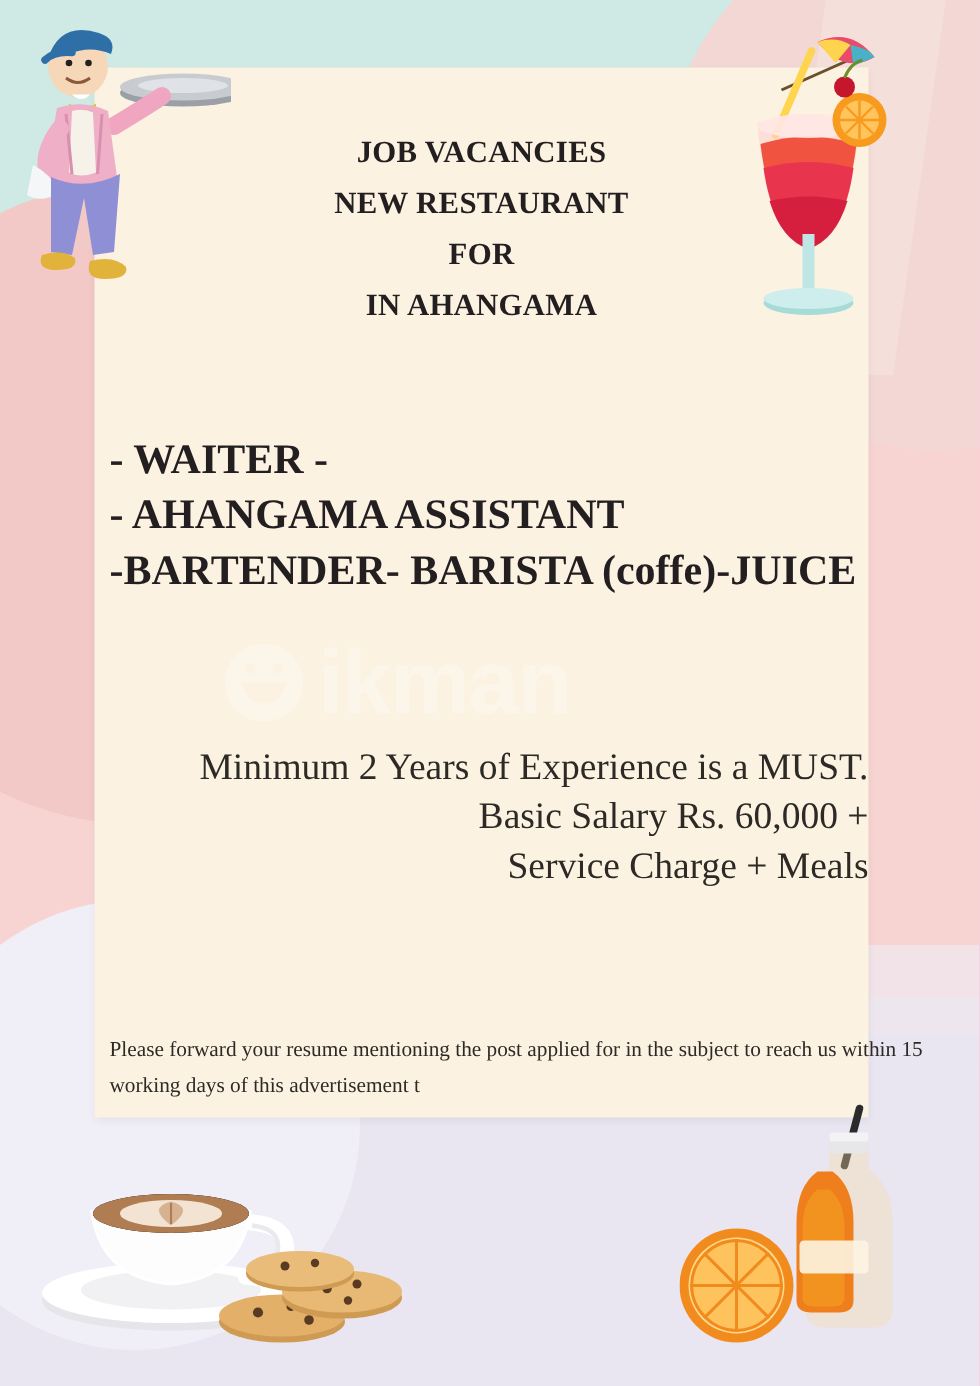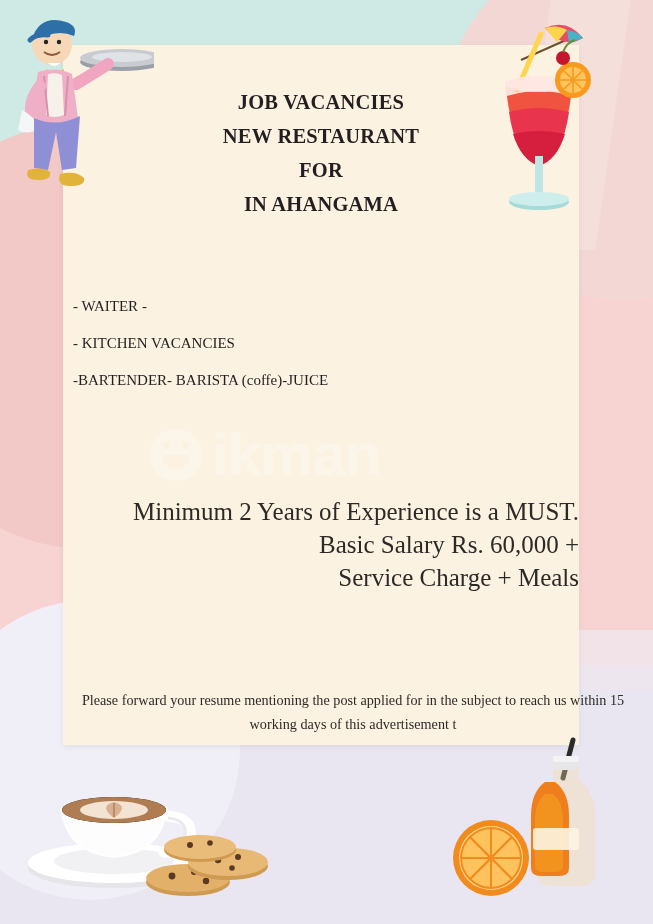--- a/index.html
+++ b/index.html
@@ -102,22 +102,22 @@
     color: #231f20;
     line-height: 34px;
     letter-spacing: .2px;
   }
   .positions {
     position: absolute;
     left: 63px;
     top: 288px;
     width: 516px;
     padding: 0 0 0 5px;
-    font-weight: normal;
-    font-size: 15px;
+    font-weight: bold;
+    font-size: 28px;
     color: #231f20;
     line-height: 37px;
   }
   .positions div { white-space: pre-wrap; }
   .pos-line-1 { padding-left: 5px; }
   .pos-line-2 { padding-left: 5px; }
   .pos-line-3 { padding-left: 5px; }
   .pos-line-4 { padding-left: 0px; }
 
   .details {
@@ -131,21 +131,21 @@
     line-height: 33px;
   }
   .footer-note {
     position: absolute;
     left: 73px;
     top: 688px;
     width: 560px;
     font-size: 14.2px;
     color: #2d2a26;
     line-height: 24px;
-    text-align: center;
+    text-align: left;
   }
 
   
   .watermark {
     position: absolute;
     left: 150px;
     top: 425px;
     display: flex;
     align-items: center;
     gap: 10px;
@@ -223,21 +223,21 @@
 
   <div class="headline">
     <div>JOB VACANCIES</div>
     <div>NEW RESTAURANT</div>
     <div>FOR</div>
     <div>IN AHANGAMA</div>
   </div>
 
   <div class="positions">
     <div class="pos-line-1">- WAITER -</div>
-    <div class="pos-line-2">- KITCHEN VACANCIES</div>
+    <div class="pos-line-2">- AHANGAMA ASSISTANT</div>
     <div class="pos-line-3">-BARTENDER- BARISTA (coffe)-JUICE</div>
   </div>
 
   <div class="details">
     <div>Minimum 2 Years of Experience  is a MUST.</div>
     <div>Basic Salary Rs. 60,000 +</div>
     <div>Service Charge +  Meals</div>
   </div>
 
   <div class="footer-note">Please forward your resume mentioning the post applied for in the subject to reach us within 15 working days of this advertisement t</div>

